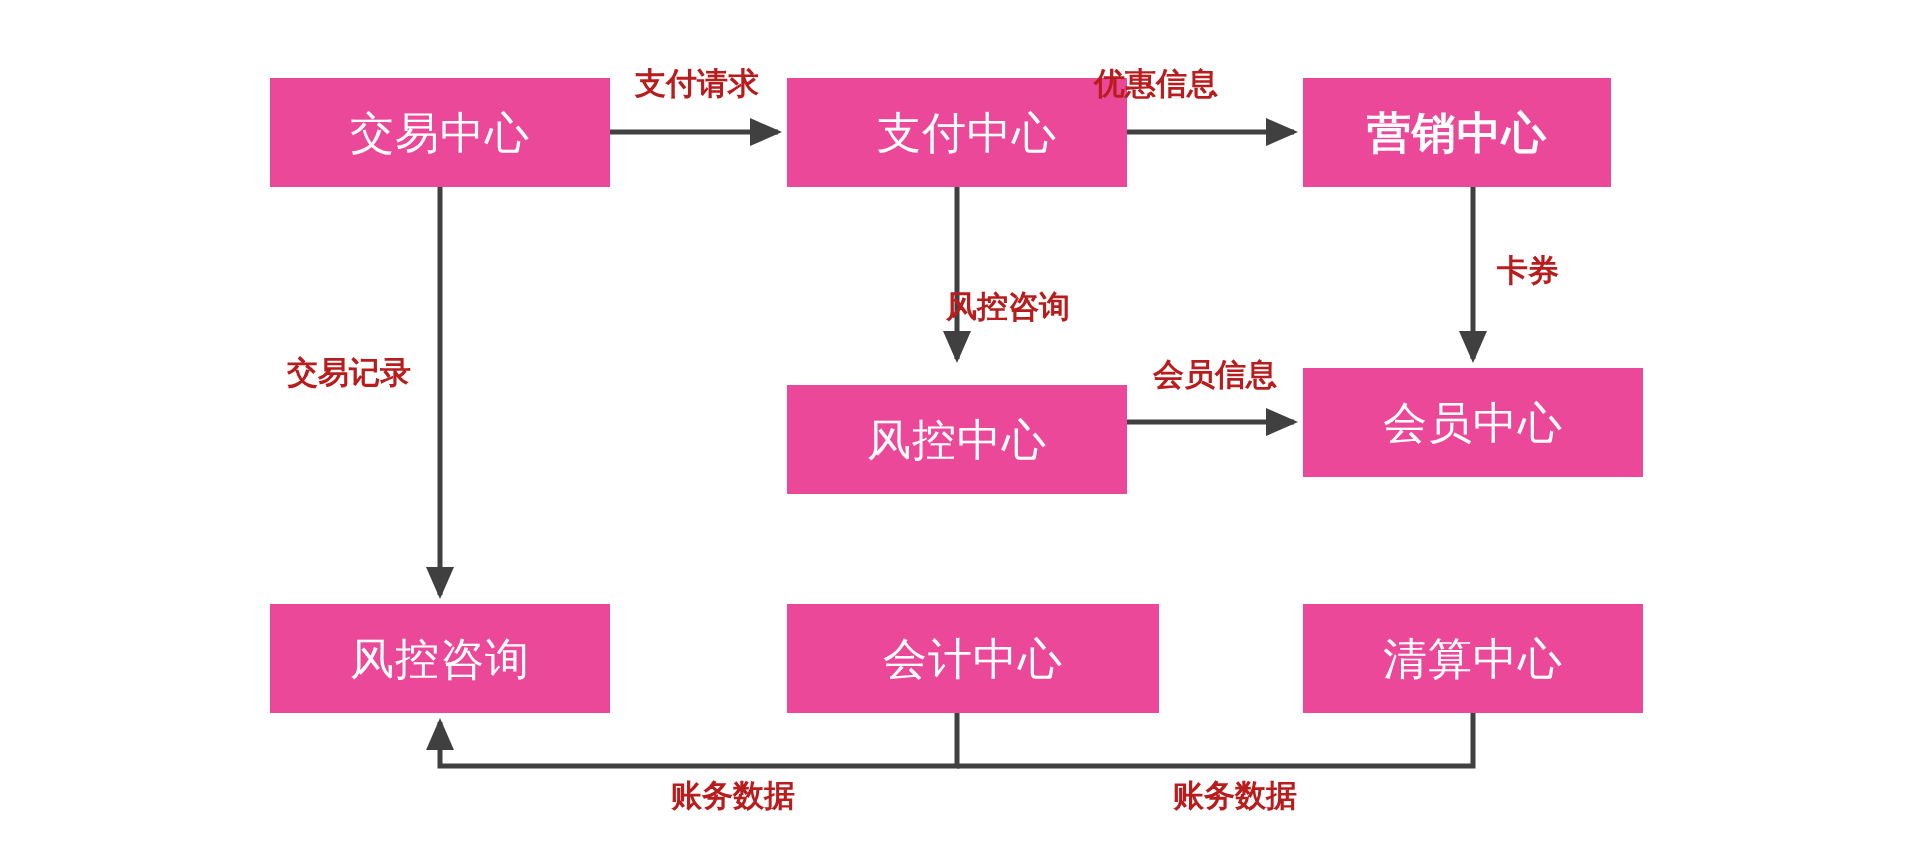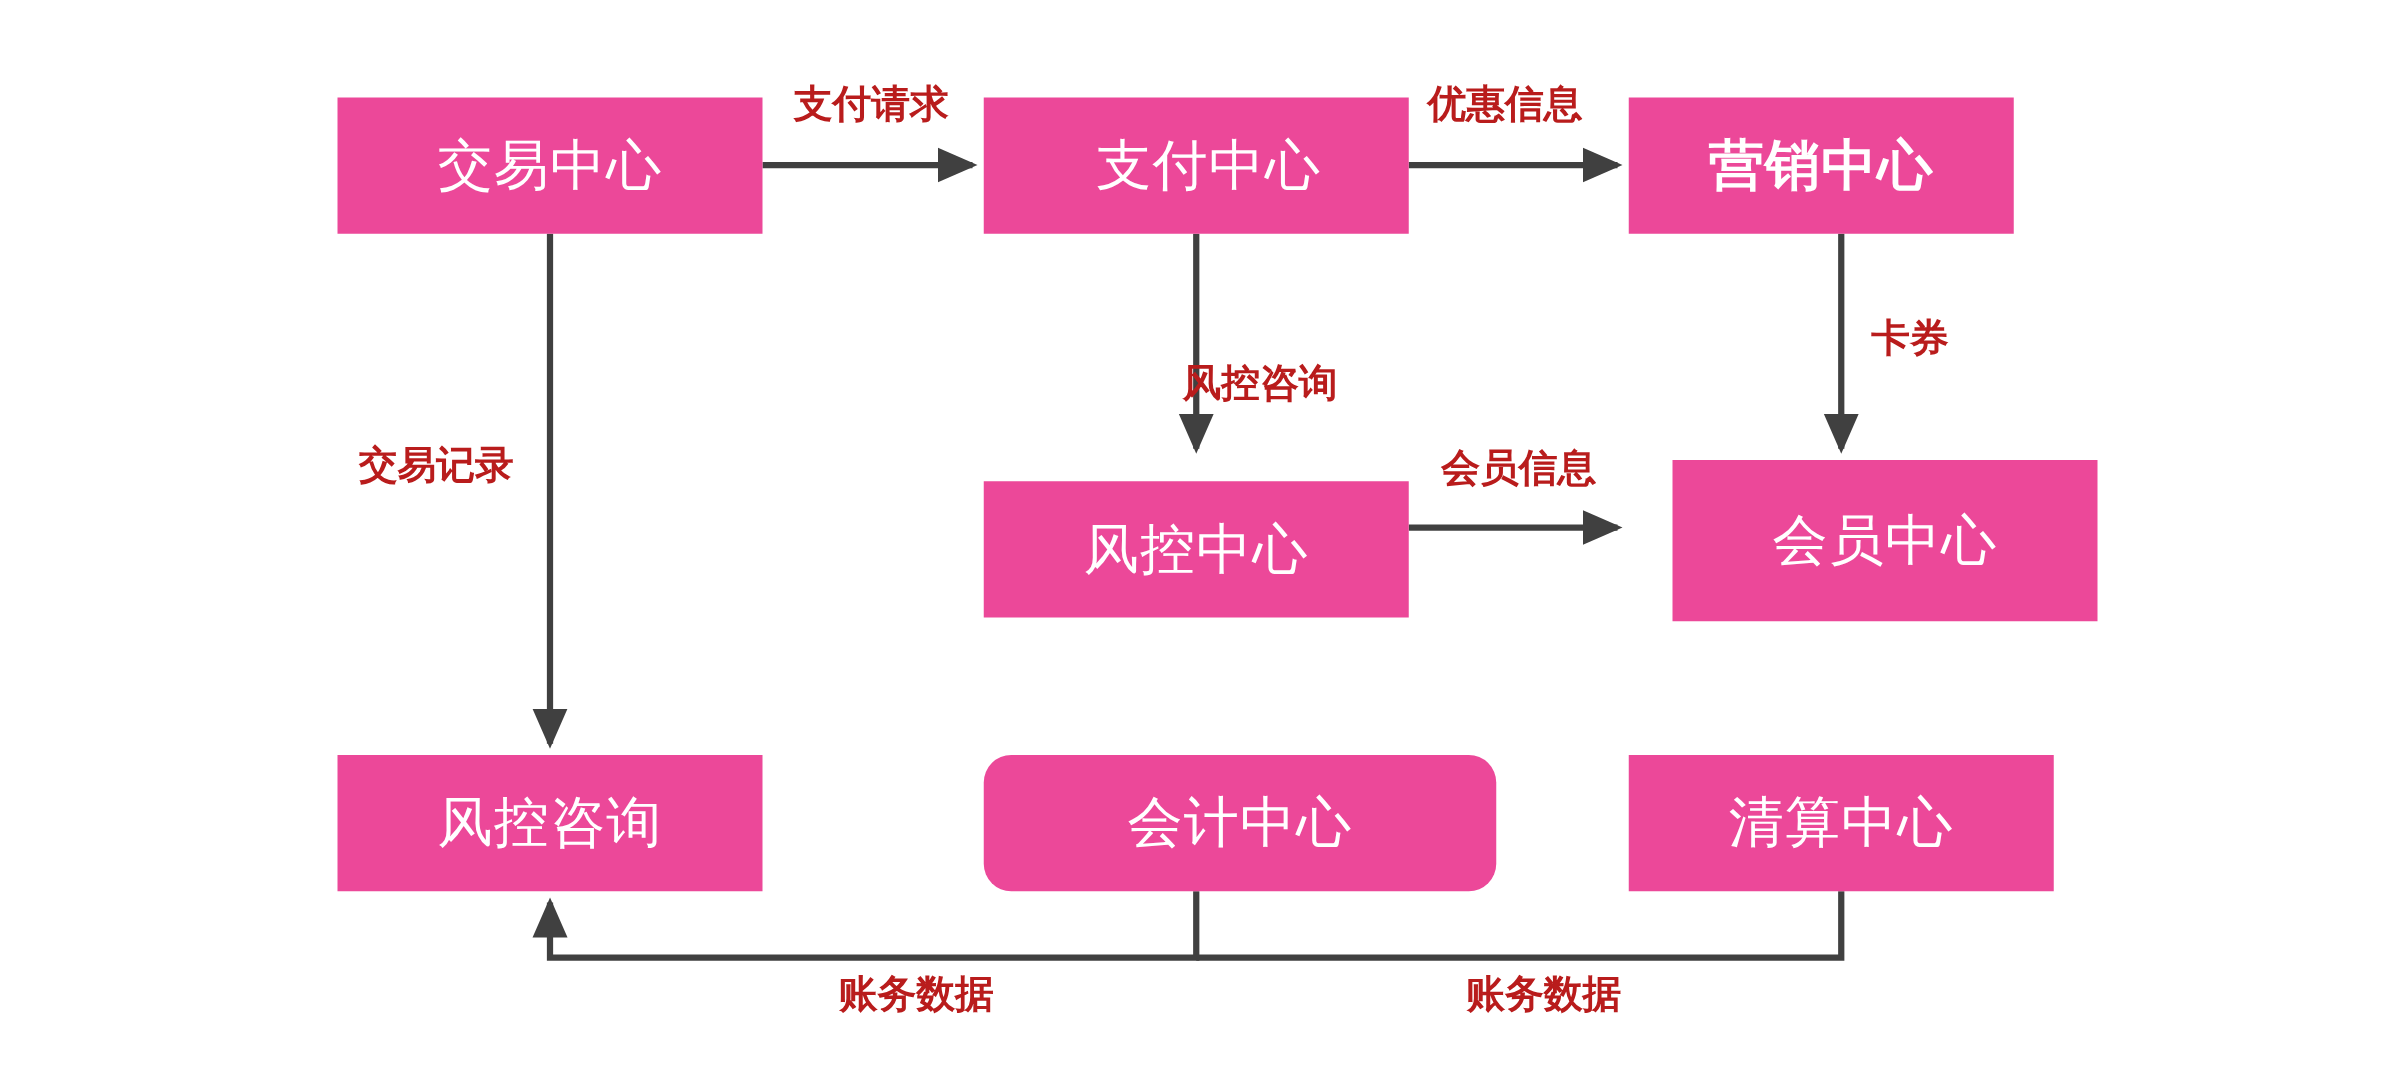--- a/index.html
+++ b/index.html
@@ -96,31 +96,31 @@
   </svg>
 
   <div class="node" style="left:270px; top:78px; width:340px; height:109px;">交易中心</div>
 
   <div class="node" style="left:787px; top:78px; width:340px; height:109px;padding-left:20px;">支付中心</div>
 
   <div class="node" style="left:1303px; top:78px; width:308px; height:109px;font-weight:bold;">营销中心</div>
 
   <div class="node" style="left:787px; top:385px; width:340px; height:109px;">风控中心</div>
 
-  <div class="node" style="left:1303px; top:368px; width:340px; height:129px;margin-left:35px;">会员中心</div>
+  <div class="node" style="left:1303px; top:368px; width:340px; height:109px;">会员中心</div>
 
   <div class="node" style="left:270px; top:604px; width:340px; height:109px;">风控咨询</div>
 
-  <div class="node" style="left:787px; top:604px; width:410px; height:109px;border-radius:22px;">会计中心</div>
+  <div class="node" style="left:787px; top:604px; width:372px; height:109px;">会计中心</div>
 
   <div class="node" style="left:1303px; top:604px; width:340px; height:109px;">清算中心</div>
 
   <div class="edge-label" style="left:697px; top:83px;">支付请求</div>
 
-  <div class="edge-label" style="left:1204px; top:83px;">优惠信息</div>
+  <div class="edge-label" style="left:1156px; top:83px;">优惠信息</div>
 
   <div class="edge-label" style="left:1008px; top:274px;margin-top:32px;">风控咨询</div>
 
   <div class="edge-label" style="left:1528px; top:270px;">卡券</div>
 
   <div class="edge-label" style="left:1215px; top:374px;">会员信息</div>
 
   <div class="edge-label" style="left:349px; top:372px;text-align:center;">交易记录</div>
 
   <div class="edge-label" style="left:733px; top:795px;">账务数据</div>

